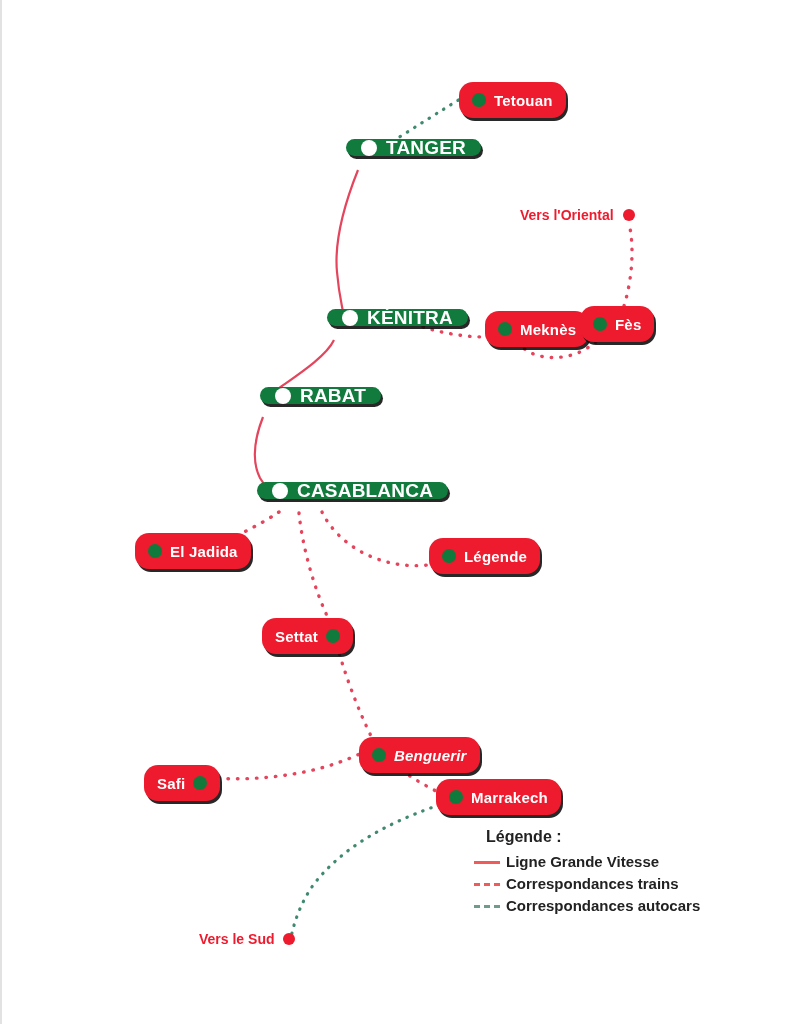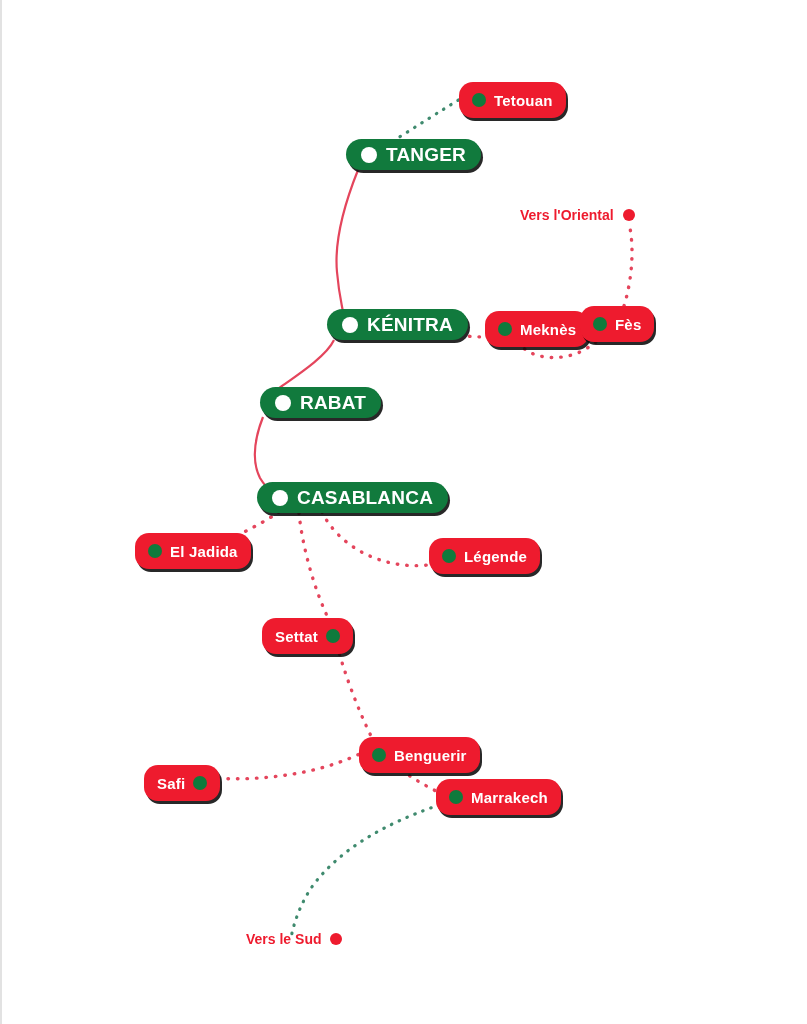--- a/index.html
+++ b/index.html
@@ -37,21 +37,21 @@
     height: 36px;
     border-radius: 14px;
     padding: 0 13px;
     box-sizing: border-box;
     white-space: nowrap;
     box-shadow: 2px 3px 0 rgba(10,10,10,0.88);
     z-index: 5;
   }
   .station.major {
     background: #117a3d;
-    height: 31px;
+    height: 17px;
     border-radius: 16px;
     padding: 0 15px;
   }
   .station.minor {
     background: #ee1b2e;
   }
   .station .dot {
     width: 14px;
     height: 14px;
     border-radius: 50%;
@@ -231,39 +231,63 @@
   <div class="station minor" style="left:427px; top:538px;">
     <span class="dot"></span>
     <span class="label">Légende</span>
   </div>
 
   <div class="station minor dot-right" style="left:260px; top:618px;">
     <span class="dot"></span>
     <span class="label">Settat</span>
   </div>
 
-  <div class="station minor" style="left:357px; top:737px;">
+  <div class="station minor" style="left:357px; top:737px;font-style:italic;">
     <span class="dot"></span>
     <span class="label">Benguerir</span>
   </div>
 
   <div class="station minor dot-right" style="left:142px; top:765px;">
     <span class="dot"></span>
     <span class="label">Safi</span>
   </div>
 
   <div class="station minor" style="left:434px; top:779px;">
     <span class="dot"></span>
     <span class="label">Marrakech</span>
   </div>
 
   <div class="terminus label-left" style="left:518px; top:207px;">
     <span class="tlabel">Vers l'Oriental</span>
     <span class="tdot"></span>
   </div>
 
-  <div class="terminus label-left" style="left:197px; top:931px;margin-left:47px;">
+  <div class="terminus label-left" style="left:197px; top:931px;">
     <span class="tlabel">Vers le Sud</span>
     <span class="tdot"></span>
   </div>
 
+  <div id="legend">
+    <div class="legend-title">Légende :</div>
+
+    <div class="legend-row">
+      <span class="legend-swatch sw-solid">
+          <i></i>
+        </span>
+      <span class="legend-text">Ligne Grande Vitesse</span>
+    </div>
+
+    <div class="legend-row">
+      <span class="legend-swatch sw-dash-red">
+          <i></i>
+        </span>
+      <span class="legend-text">Correspondances trains</span>
+    </div>
+
+    <div class="legend-row">
+      <span class="legend-swatch sw-dash-green">
+          <i></i>
+        </span>
+      <span class="legend-text">Correspondances autocars</span>
+    </div>
+  </div>
 
 </div>
 
 </body></html>

